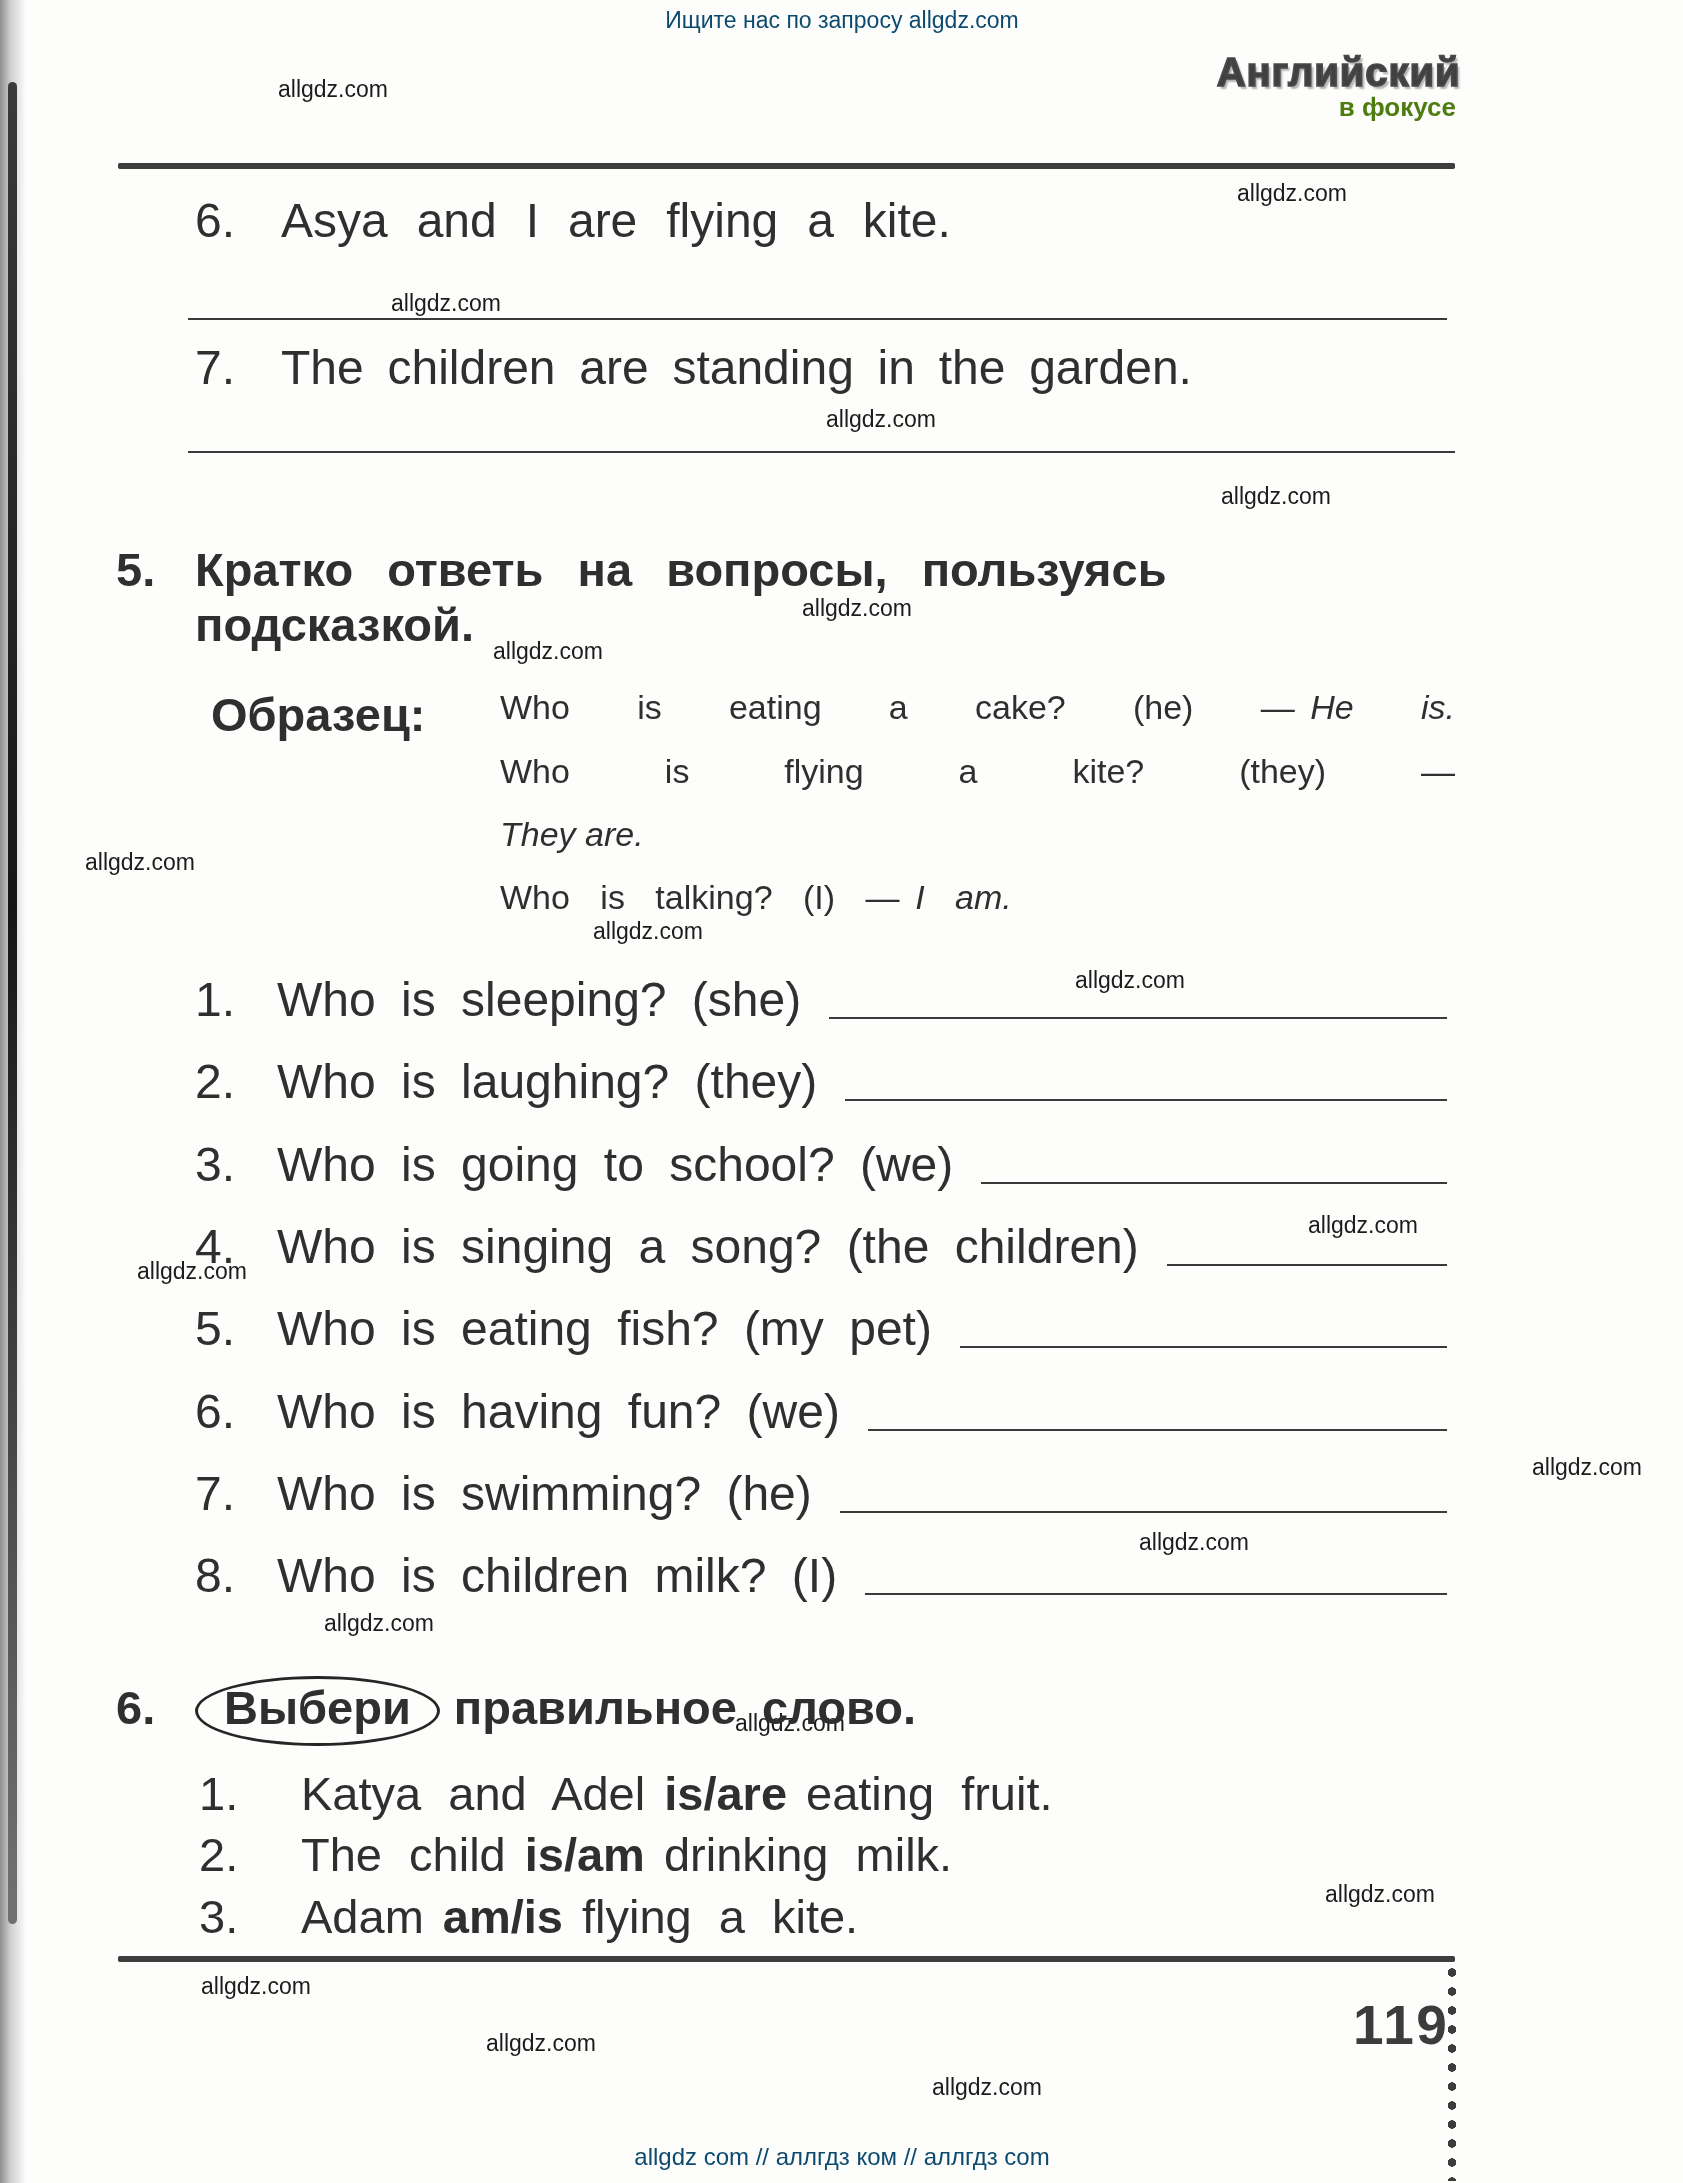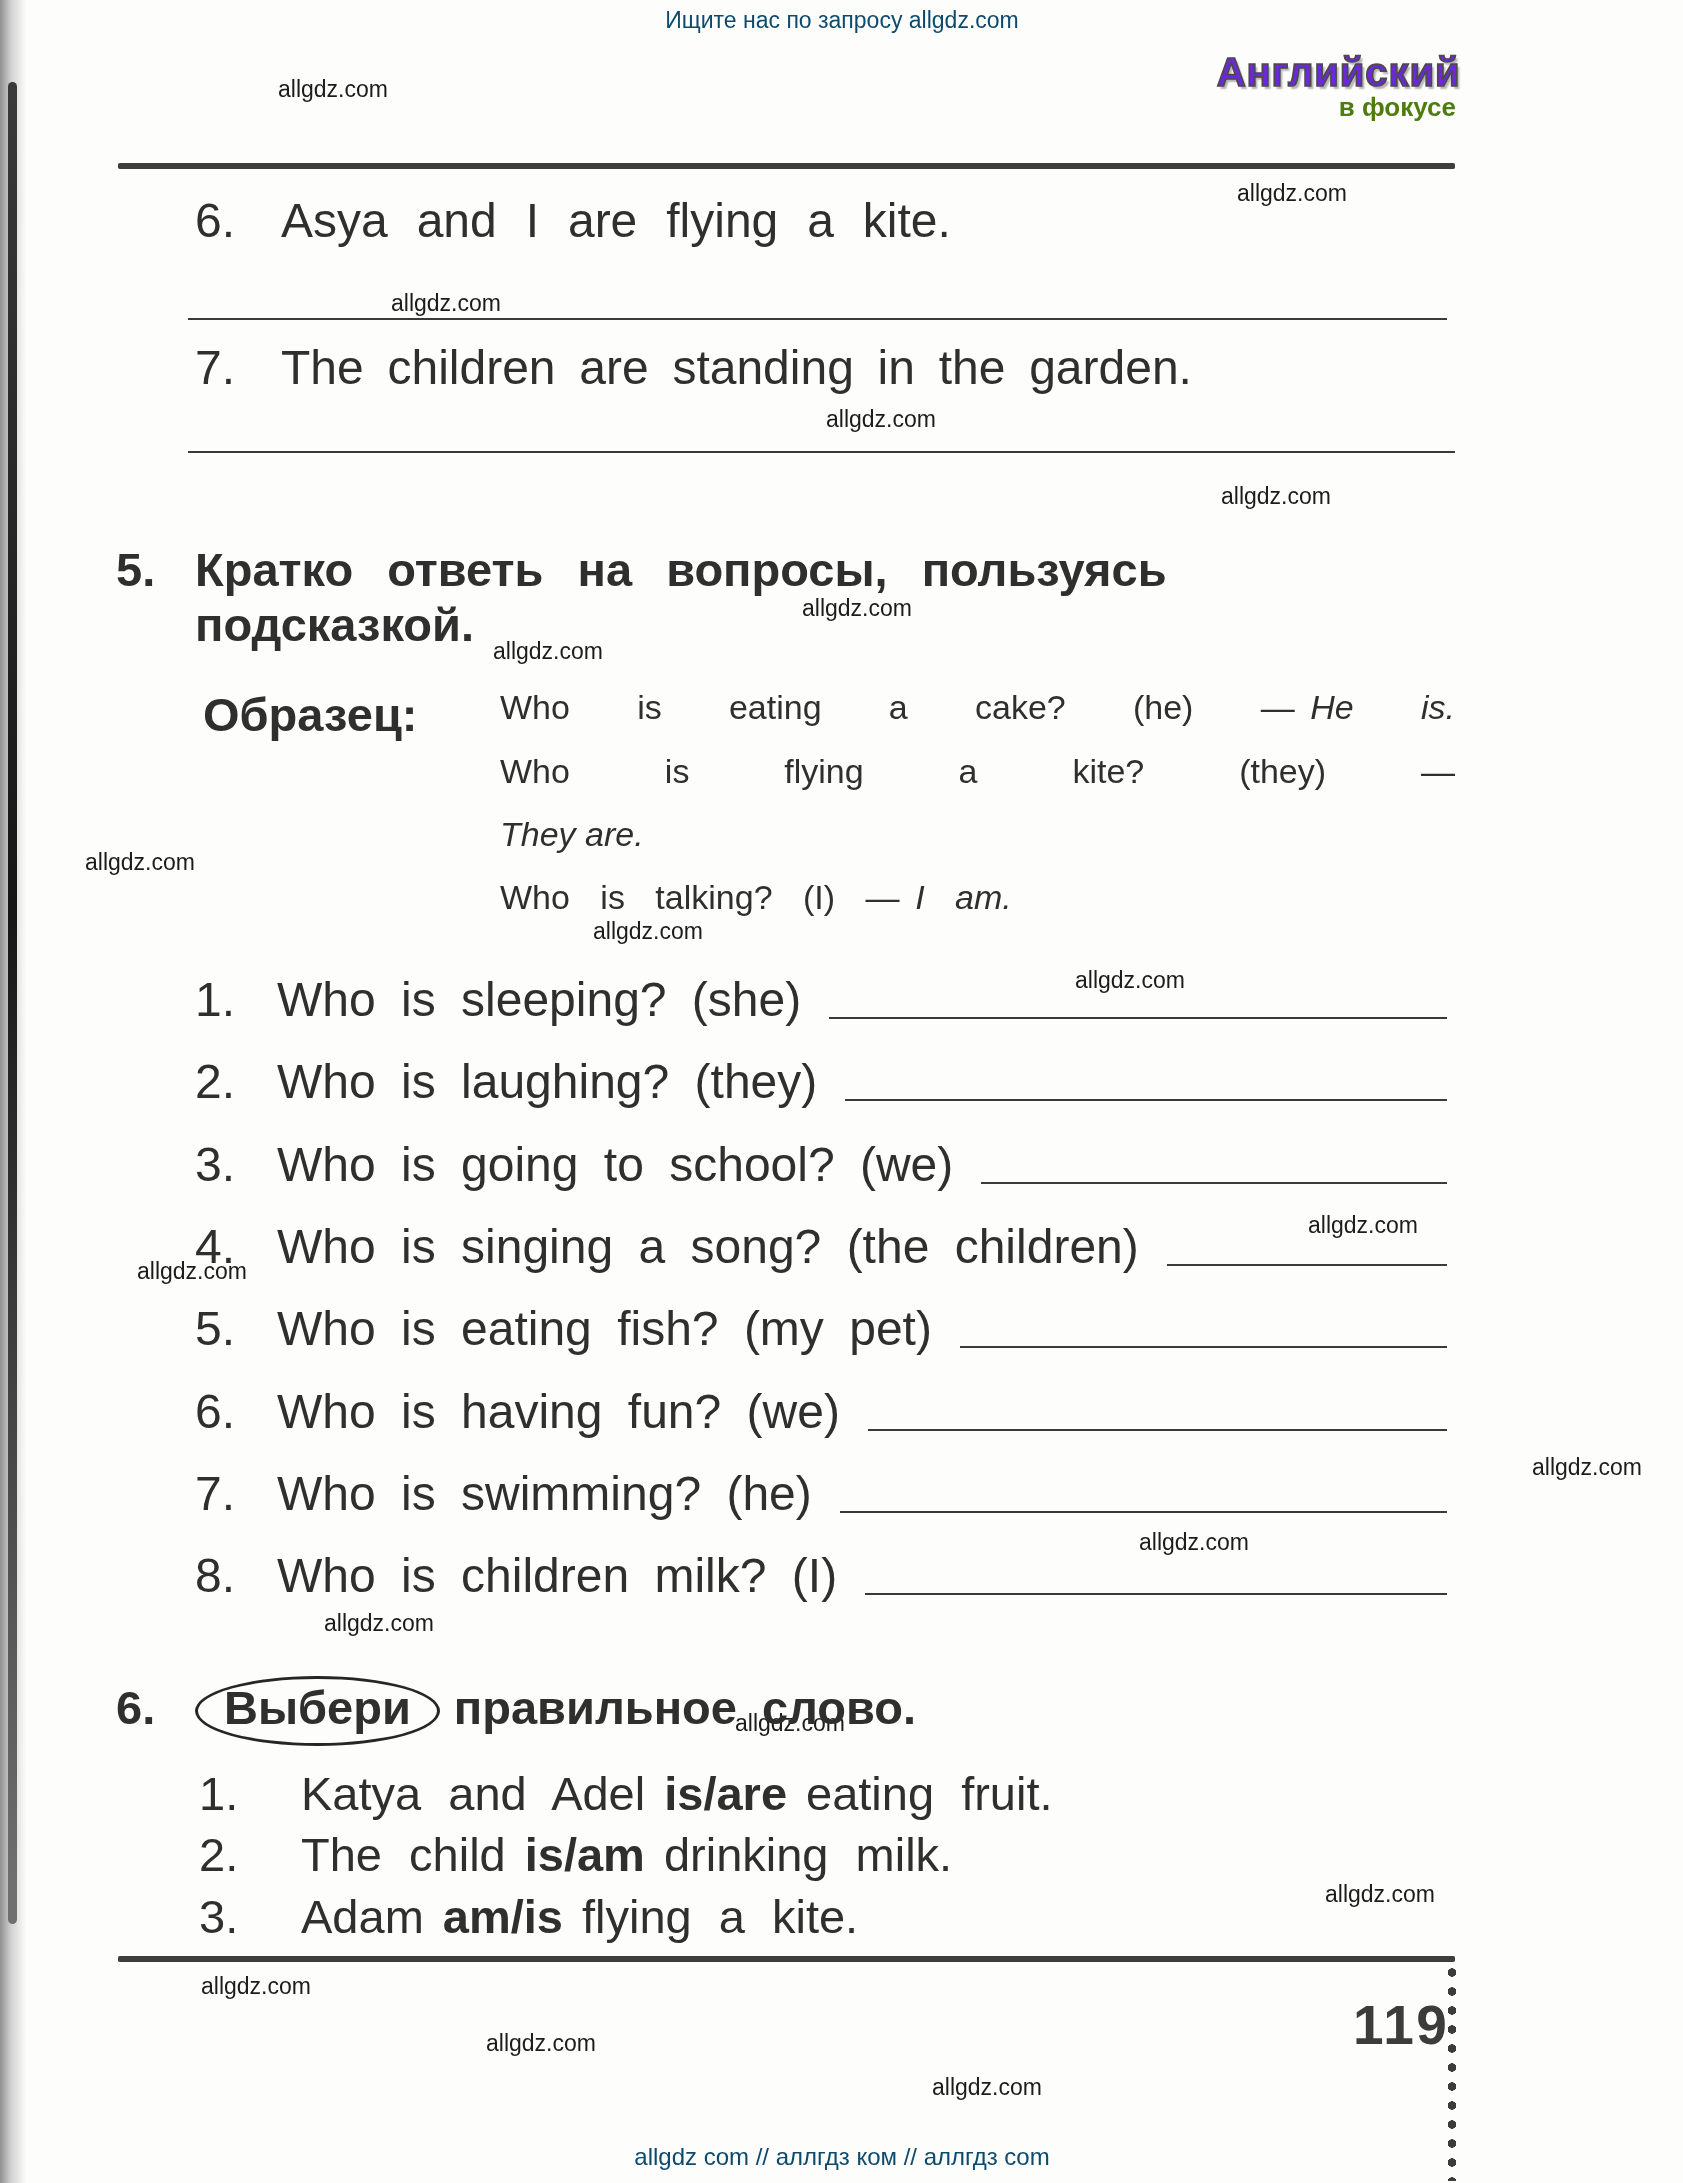--- a/index.html
+++ b/index.html
@@ -15,40 +15,40 @@
     background:linear-gradient(to right,#8f8f8f,#cfcfcf 40%,rgba(255,255,255,0)); }
   .spine-line { position:absolute; left:7.8px; top:82px; width:9.5px; height:1842px; border-radius:5.2px;
     background:linear-gradient(to bottom,#3a3a3a,#161616 45%,#6f6f6f 98%); }
 
   .wm { position:absolute; font-size:23px; color:#1c1c1c; white-space:nowrap; }
   .green { color:#0c4a6e; }
   .top-banner { position:absolute; top:7px; left:0; width:100%; text-align:center; font-size:23px; }
   .bottom-banner { position:absolute; top:2143px; left:0; width:100%; text-align:center; font-size:24px; }
 
   .logo { position:absolute; left:1209px; top:50px; width:259px; text-align:center; }
-  .logo-title { font-size:40px; font-weight:bold; letter-spacing:0.9px; color:#6d28d9;
+  .logo-title { font-size:40px; font-weight:bold; letter-spacing:0.9px; color:#404040;
     -webkit-text-stroke:1.7px #4a4a4a; text-shadow:2.6px 2.6px 1.7px #b5b5b5; }
   .logo-sub { font-size:26px; font-weight:bold; color:#4d7c0f; text-align:right; padding-right:12px; margin-top:-3.5px; }
 
   .rule { position:absolute; left:118px; width:1337px; height:6px; background:#3e3e3e; border-radius:1.7px; }
   .rule-top { top:163px; }
   .rule-bottom { top:1956px; }
 
   .answer-line { position:absolute; height:0; border-top:2.6px solid #3a3a3a; }
 
   .sentence { position:absolute; font-size:48px; line-height:1.2; white-space:nowrap; }
   .sentence .num { display:inline-block; width:86px; }
   .s6 { word-spacing:15.6px; }
   .s7 { word-spacing:10.4px; }
 
   .heading { position:absolute; font-weight:bold; font-size:47px; line-height:1.15; white-space:nowrap; }
   .heading .num { display:inline-block; width:79px; }
   .hd-spread { word-spacing:21px; }
 
-  .example-label { position:absolute; left:203px; top:687px; font-weight:bold; font-size:47px; }
+  .example-label { position:absolute; left:211px; top:687px; font-weight:bold; font-size:47px; }
   .ex-line { position:absolute; left:500px; width:955px; font-size:34px; line-height:1.2; }
   .ex-just { text-align:justify; text-align-last:justify; }
   .ex-line i { font-style:italic; }
   .ex-line .ans-gap { margin-left:15.6px; }
   .ex-spread { word-spacing:21px; }
 
   .question { position:absolute; left:195px; width:1252px; display:flex; align-items:flex-end;
     font-size:48px; line-height:1.15; white-space:nowrap; }
   .qnum { flex:0 0 82px; }
   .qtxt { word-spacing:12px; }

